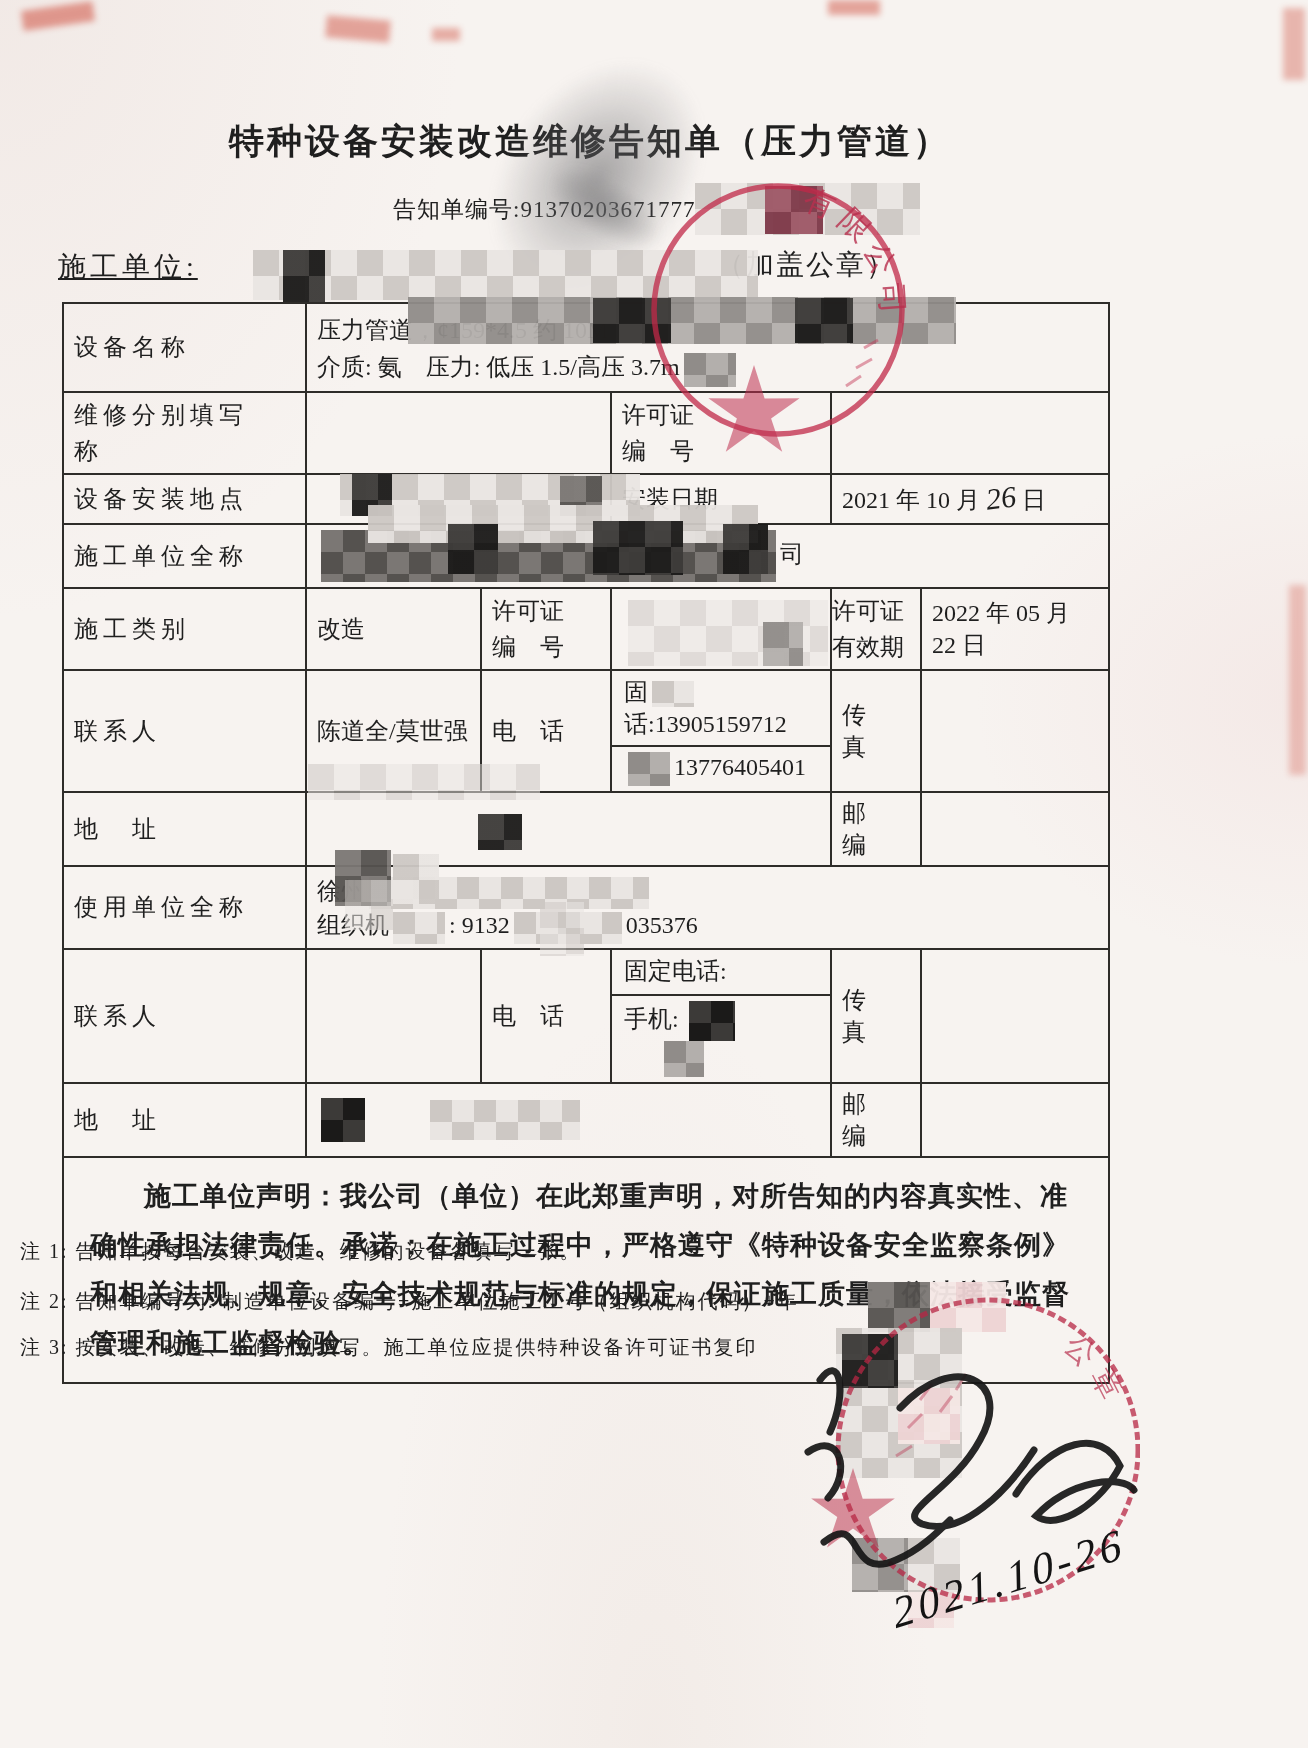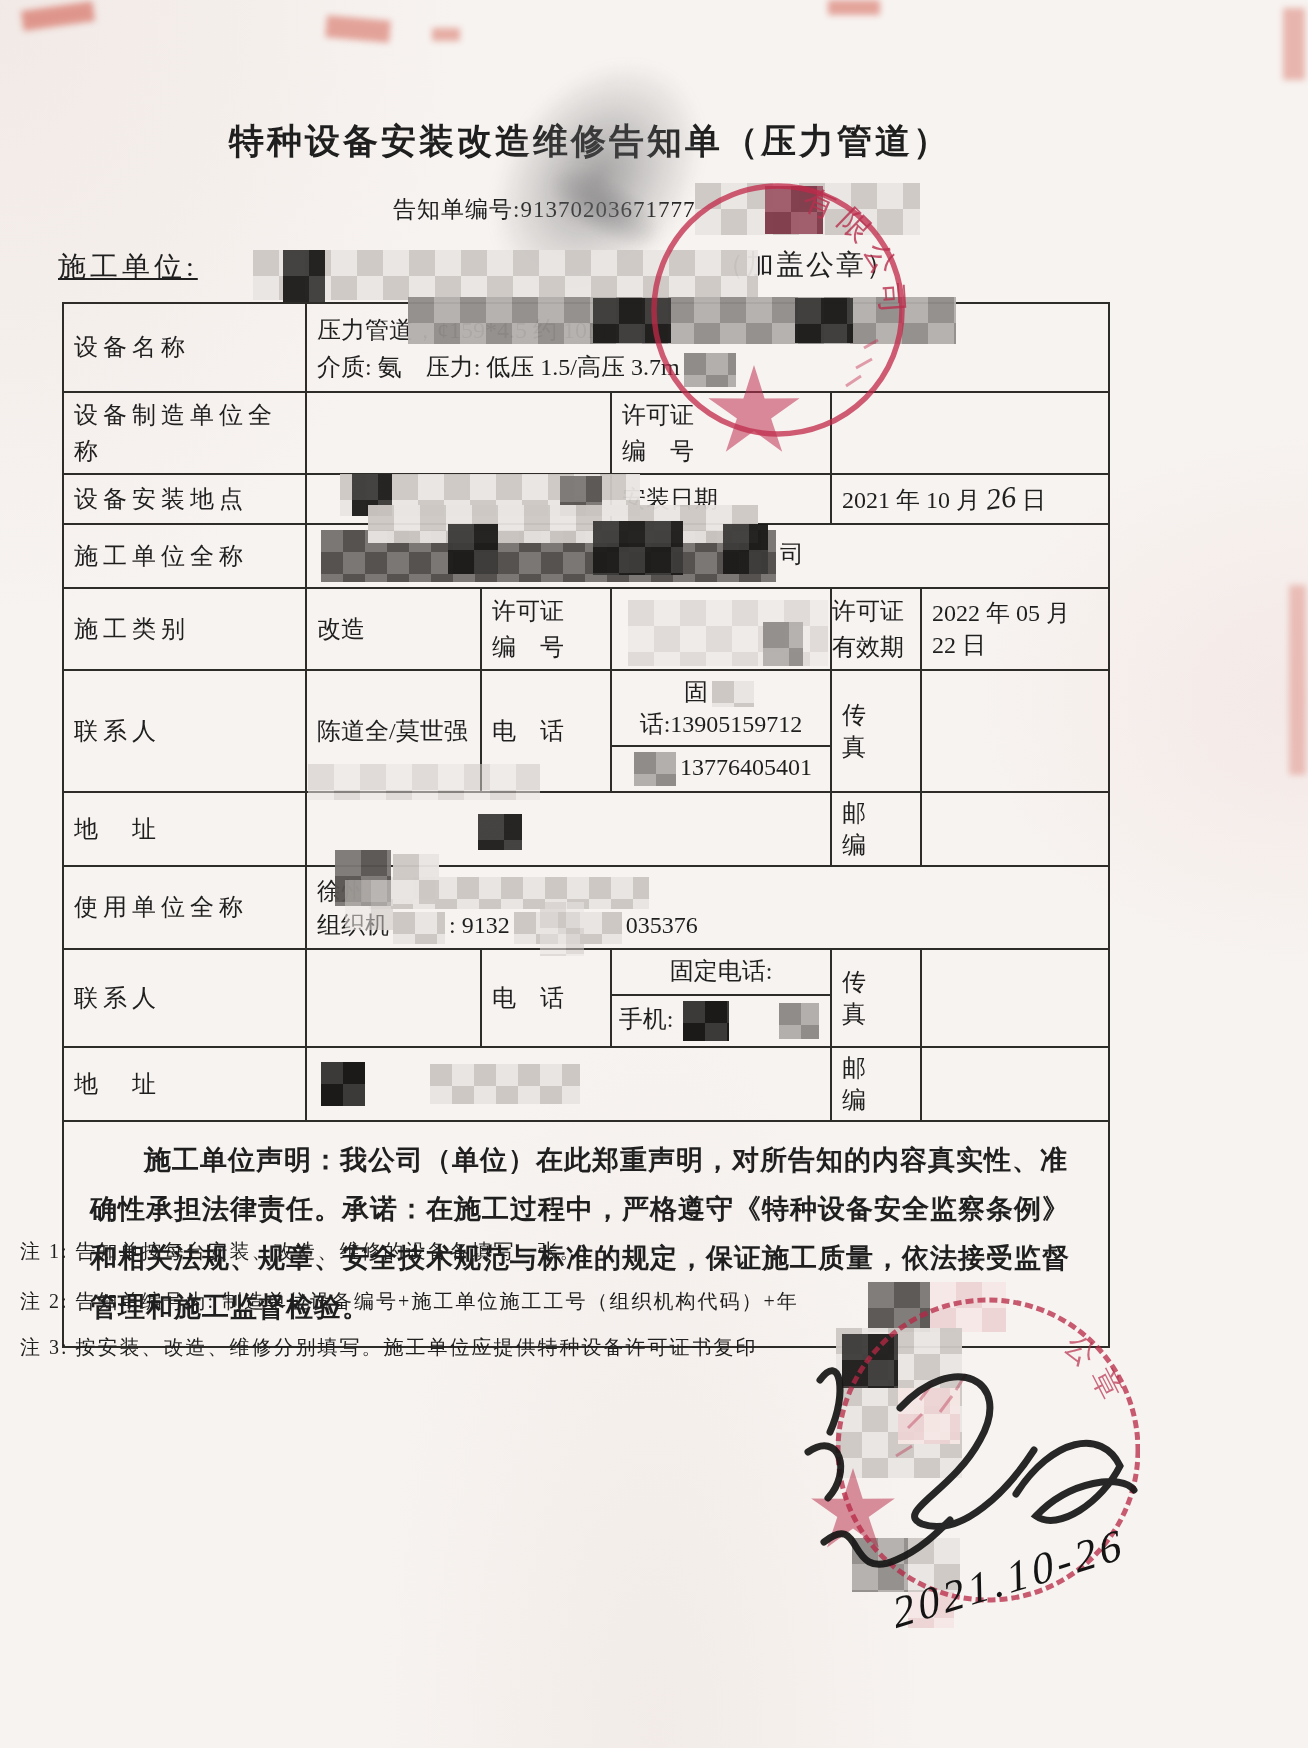--- a/index.html
+++ b/index.html
@@ -20,21 +20,21 @@
   
   table.form{position:absolute;left:62px;top:302px;width:1046px;height:913px;
         border-collapse:collapse;table-layout:fixed;font-size:24px;font-family:Liberation Serif, serif;}
   table.form td{border:2.5px solid #2e2c29;padding:4px 10px;vertical-align:middle;
         overflow:visible;}
   td.lab{letter-spacing:5px;padding-left:14px;}
   .prelin{white-space:pre-line;line-height:1.5;}
   .ctr{text-align:left;margin-top:28px;}
   .topv{vertical-align:top !important;padding-top:8px !important;line-height:1.55;}
   .nopad{padding:0 !important;}
-  .sub{padding:5px 4px;min-height:34px;text-align:center;}
+  .sub{padding:5px 12px;min-height:34px;}
   .sub-top{border-bottom:2.5px solid #2e2c29;}
   .decl{font-weight:600;font-size:27px;line-height:1.82;letter-spacing:1px;
         text-indent:2em;padding:14px 26px !important;vertical-align:top !important;}
   
   .note{position:absolute;left:20px;font-size:20px;letter-spacing:2px;white-space:nowrap;}
   
   .mz{position:absolute;z-index:5;opacity:.95;
       background:repeating-conic-gradient(var(--a) 0% 25%, var(--b) 0% 50%) 0 0/52px 52px;}
   .mzi{display:inline-block;vertical-align:middle;margin:0 4px;
       background:repeating-conic-gradient(var(--a) 0% 25%, var(--b) 0% 50%) 0 0/44px 44px;}
@@ -90,21 +90,21 @@
     </colgroup>
     <tbody>
         <tr style="height:86px">
       <td class="lab">设备名称</td>
       <td colspan="5" class="topv">
         <div>压力管道，¢159*4.5 约 10M</div>
         <div><span>介质: 氨　压力: 低压 1.5/高压 3.7m</span><span class="mzi p-gray" style="width:52px;height:34px;"></span></div>
       </td>
     </tr>
     <tr style="height:80px">
-      <td class="lab prelin">设备制造单位全
+      <td class="lab prelin">维修分别填写
 称</td>
       <td colspan="2"></td>
       <td class="ctr prelin">许可证
 编　号</td>
       <td colspan="2"></td>
     </tr>
     <tr style="height:50px">
       <td class="lab">设备安装地点</td>
       <td colspan="2"></td>
       <td class="ctr">安装日期</td>

